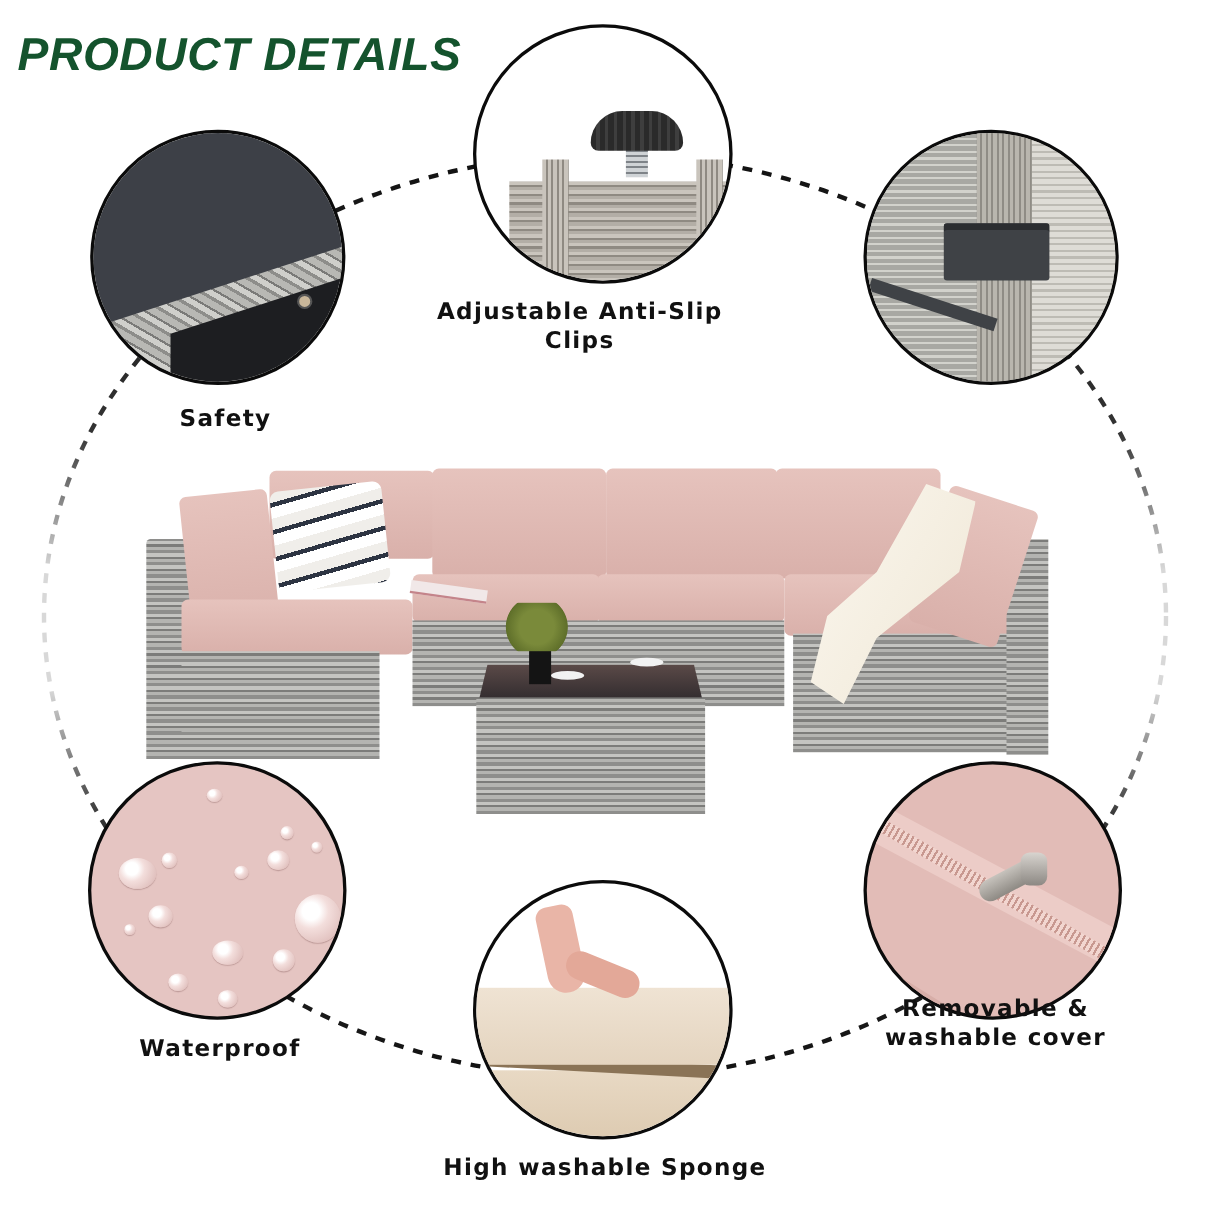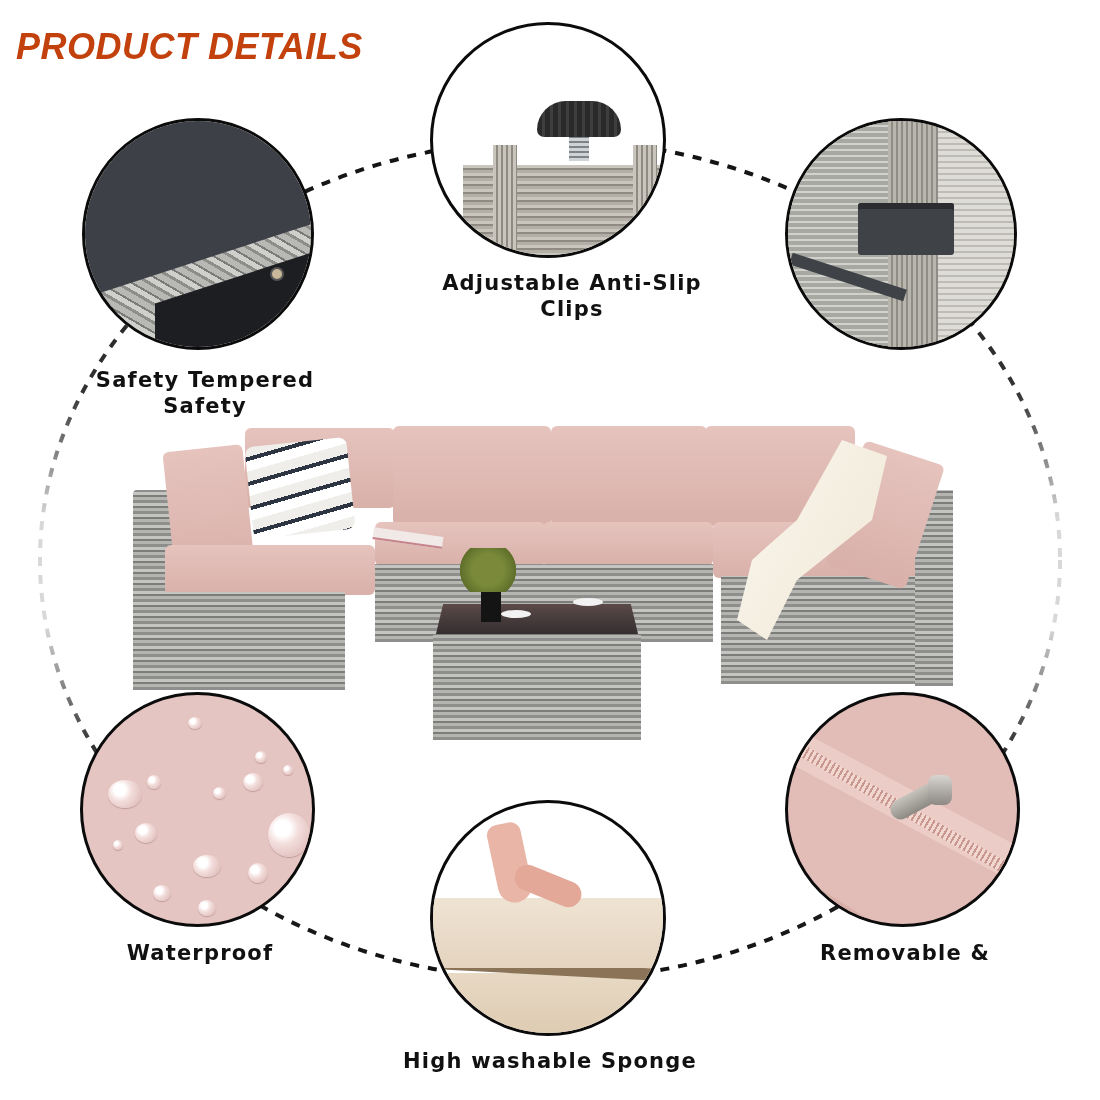--- a/index.html
+++ b/index.html
@@ -1,17 +1,17 @@
 <!DOCTYPE html>
 <html><head>
 <meta charset="utf-8">
 <style>
   html, body { margin:0; padding:0; background:#ffffff; }
   body { width:1100px; height:1100px; position:relative; overflow:hidden; font-family:"DejaVu Sans", "Liberation Sans", sans-serif; }
-  .title { position:absolute; left:16px; top:26px; font-family:"Liberation Sans", sans-serif; font-weight:700; font-style:italic; font-size:36px; color:#c2410c; letter-spacing:0.5px; }
+  .title { position:absolute; left:16px; top:26px; font-family:"Liberation Sans", sans-serif; font-weight:700; font-style:italic; font-size:42px; color:#14532d; letter-spacing:0.5px; }
   .ring { position:absolute; left:0; top:0; width:1100px; height:1100px; }
   .circle { position:absolute; border-radius:50%; border:3px solid #0b0b0b; overflow:hidden; box-sizing:border-box; background:#ccc; }
   .label { position:absolute; text-align:center; font-family:"DejaVu Sans", sans-serif; font-weight:700; font-size:21px; line-height:26px; color:#111; letter-spacing:1.2px; }
   .sofa { position:absolute; left:125px; top:420px; width:840px; height:330px; }
 
   
   #c-glass { left:82px; top:118px; width:232px; height:232px; background:#9a9a9a; }
   #c-glass .weave { position:absolute; inset:0; background:
       repeating-linear-gradient(30deg, #b8b8b4 0 6px, #8d8d8a 6px 9px, #cfcfcb 9px 14px, #7a7a78 14px 16px); }
   #c-glass .glass { position:absolute; left:-10px; top:-10px; width:270px; height:190px; background:#3d4047; transform:skewY(-18deg); transform-origin:left top; }
@@ -78,32 +78,31 @@
   <ellipse cx="550" cy="560" rx="510" ry="420" fill="none" stroke="url(#fade)" stroke-width="4" stroke-dasharray="9 9"></ellipse>
 </svg>
 
 <div class="circle" id="c-glass">
   <div class="weave"></div>
     <div class="glass"></div>
     <div class="glass2"></div>
     <div class="bolt"></div>
 </div>
 <div class="label" style="left:60px; top:367px; width:290px;">
-  <div>Safety Tempered</div>
     <div>Safety</div>
 </div>
 
 <div class="circle" id="c-feet">
   <div class="weave"></div>
   <div class="band" style="left:60px;"></div>
     <div class="band" style="left:200px;"></div>
   <div class="screw"></div>
     <div class="knob"></div>
 </div>
-<div class="label" style="left:417px; top:270px; width:310px;text-align:center;">
+<div class="label" style="left:372px; top:270px; width:310px;text-align:center;">
   <div>Adjustable Anti-Slip</div>
     <div>Clips</div>
 </div>
 
 <div class="circle" id="c-clips">
   <div class="weave-l"></div>
     <div class="weave-r"></div>
     <div class="post"></div>
     <div class="clip"></div>
     <div class="bar"></div>
@@ -180,15 +179,16 @@
   <div>High washable Sponge</div>
 </div>
 
 <div class="circle" id="c-zip">
   <div class="fold2"></div>
     <div class="fold1"></div>
     <div class="zipper"></div>
     <div class="pull"></div>
     <div class="slider"></div>
 </div>
-<div class="label" style="left:760px; top:940px; width:290px;">
+<div class="label" style="left:760px; top:904px; width:290px;">
   <div>Removable &amp;</div>
+    <div>washable cover</div>
 </div>
 
 </body></html>

